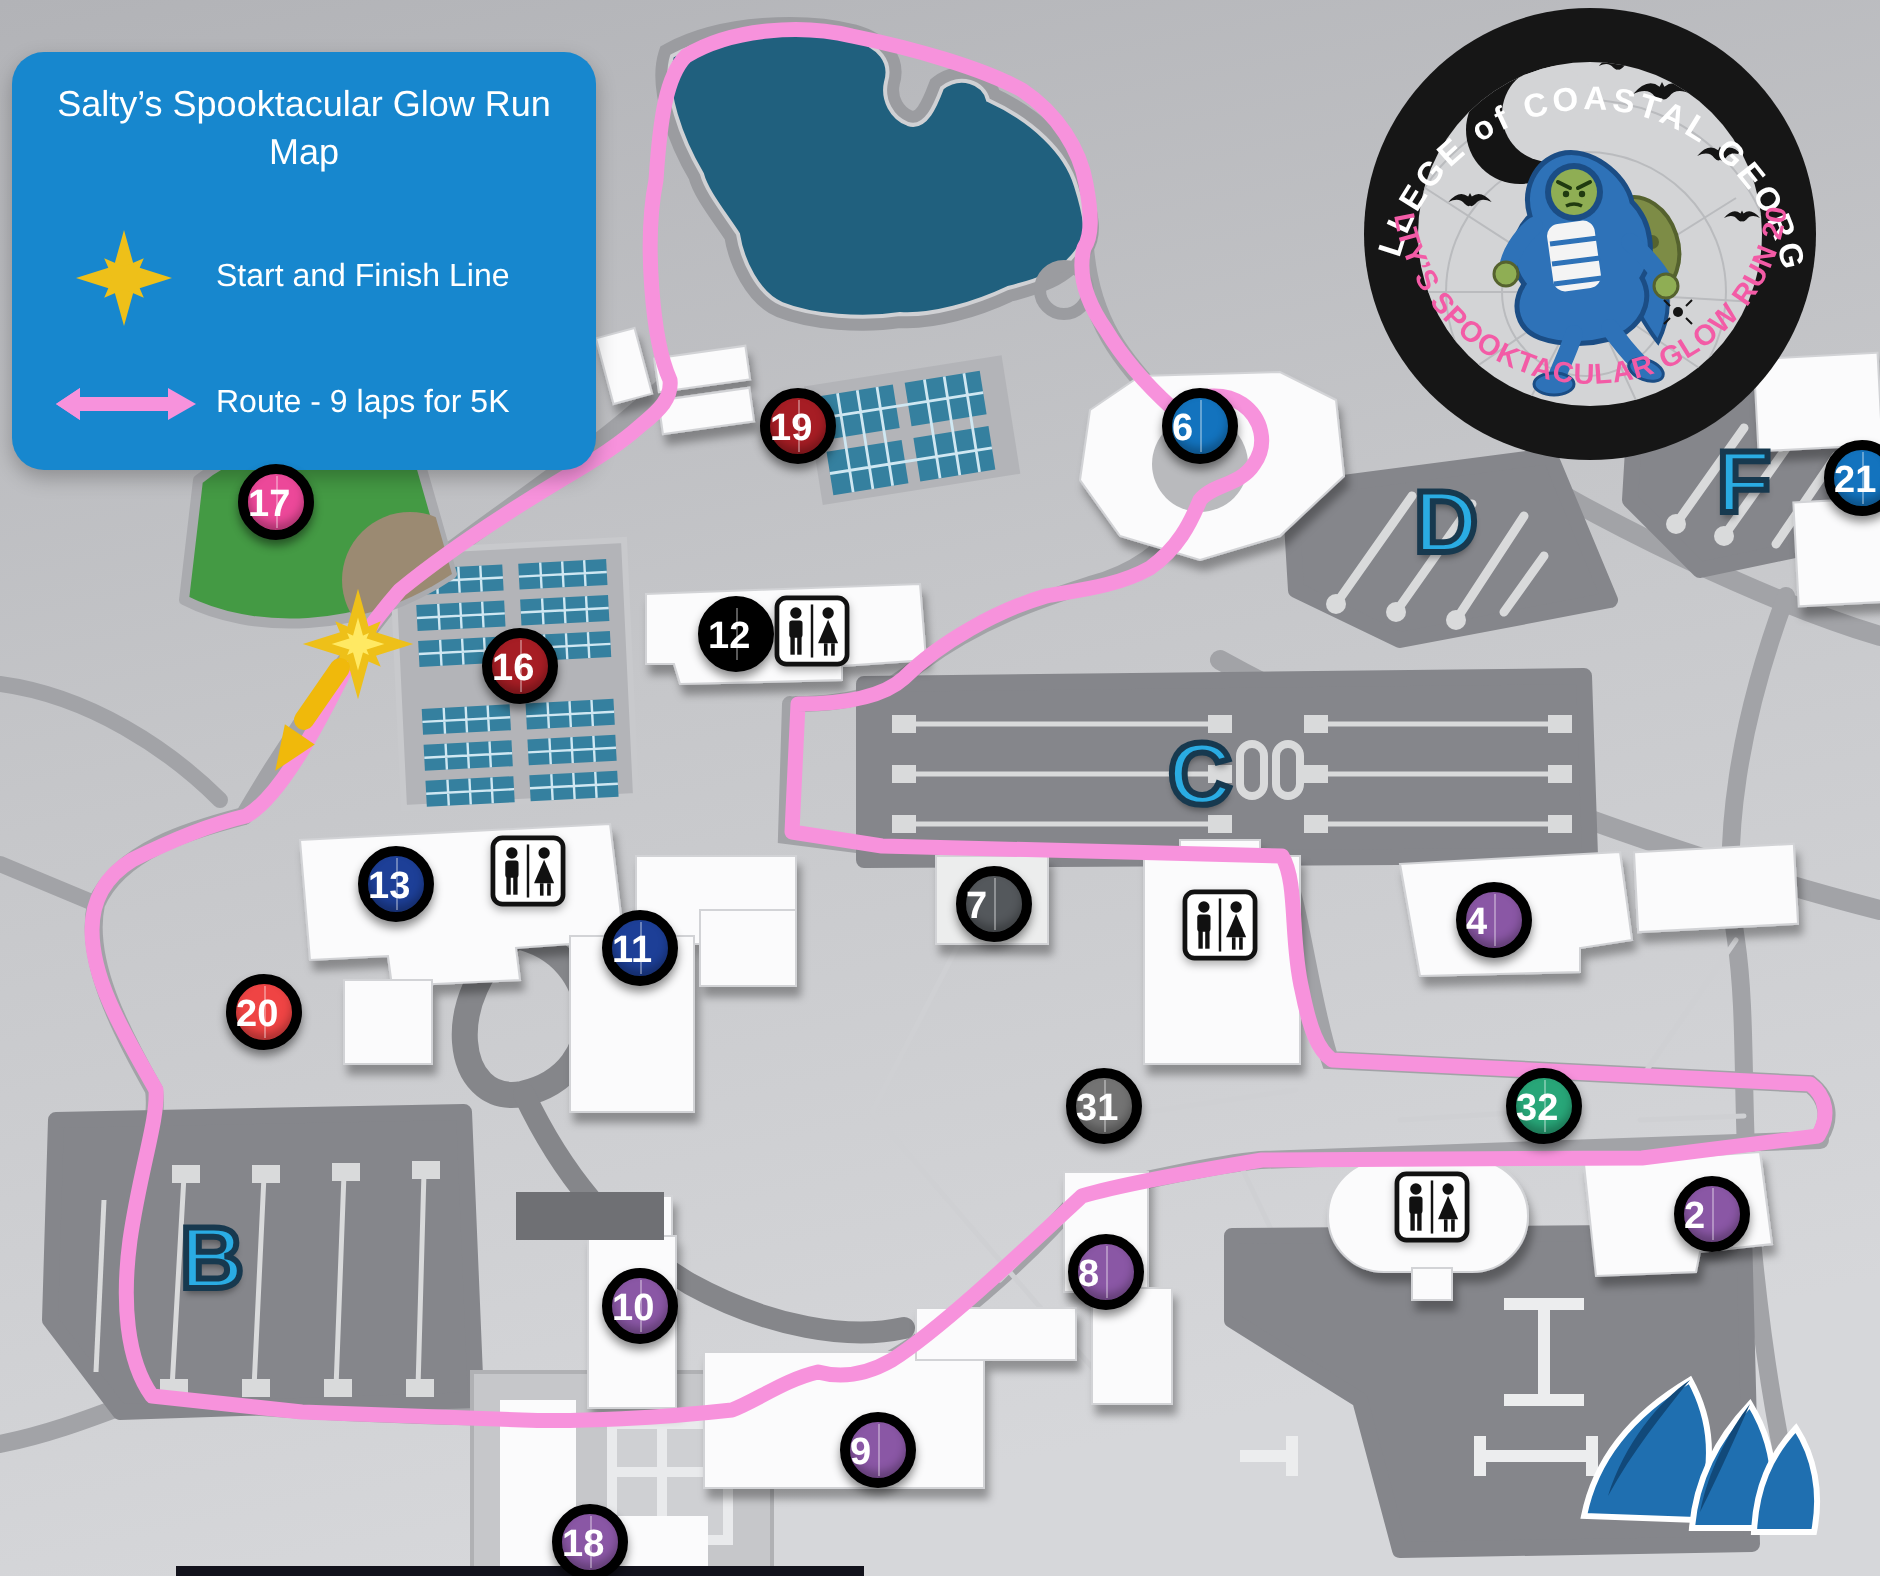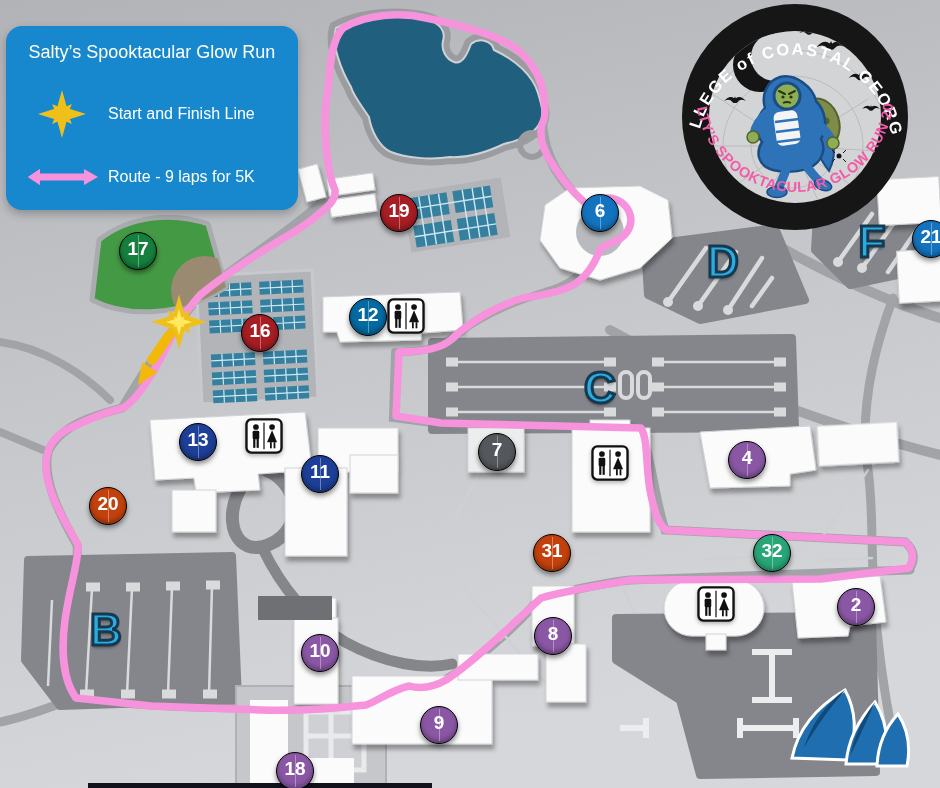--- a/index.html
+++ b/index.html
@@ -13,23 +13,23 @@
           border-radius:16px;padding:12px 10px 20px;color:#fff;
           box-shadow:0 4px 10px rgba(0,0,0,.25);}
   .legend-title{font-size:18px;line-height:1.35;font-weight:400;text-align:center;margin:2px 0 0;}
   .legend-row{display:flex;align-items:center;margin-top:24px;}
   .legend-icon{width:92px;display:flex;justify-content:center;align-items:center;flex:none;}
   .legend-label{font-size:16px;}
 
   
   #overlay-layer{position:absolute;inset:0;pointer-events:none;}
   .marker{position:absolute;width:38px;height:38px;transform:translate(-50%,-50%);
-          border-radius:50%;border:1px solid #000000;box-sizing:border-box;
+          border-radius:50%;border:5px solid #000000;box-sizing:border-box;
           box-shadow:0 3px 5px rgba(0,0,0,.45),inset 0 -3px 4px rgba(0,0,0,.28);
-          color:#fff;font:700 19px/32px "Liberation Sans",sans-serif;text-align:center;}
+          color:#fff;font:700 19px/32px "Liberation Sans",sans-serif;}
   .marker::after{content:'';position:absolute;left:50%;top:5%;bottom:5%;width:1px;
           background:rgba(255,255,255,.35);}
   .lot-letter{position:absolute;transform:translate(-50%,-50%);
           font:900 44px/1 "Liberation Sans",sans-serif;
           -webkit-text-stroke:3px #17394f;text-shadow:0 3px 3px rgba(0,0,0,.35);}
   .restroom{position:absolute;transform:translate(-50%,-50%);
           filter:drop-shadow(0 2px 2px rgba(0,0,0,.3));}
 
   
   #event-logo{position:absolute;left:663px;top:1px;}
@@ -268,20 +268,21 @@
     <path d="M875,702 C864,716 854,736 850,756 C860,736 868,718 875,702 Z" fill="#11497a"></path>
     <path d="M898,714 C885,728 878,744 877,766 L907,766 C911,746 907,728 898,714 Z" fill="#1f6fb0" stroke="#ffffff" stroke-width="3"></path>
   </g>
 
   <rect x="88" y="783" width="344" height="5" fill="#12121c"></rect>
 </svg>
 
 <div class="legend" style="background: rgb(23, 135, 206);">
   <div class="legend-title">
     <div>Salty’s Spooktacular Glow Run</div>
+    <div>Map</div>
   </div>
   <div class="legend-row">
     <span class="legend-icon">
       <svg width="52" height="52" viewBox="-26 -26 52 52">
         <use href="#star8" class="star-use" fill="#eec019"></use>
       </svg>
     </span>
     <span class="legend-label">Start and Finish Line</span>
   </div>
   <div class="legend-row">
@@ -358,32 +359,32 @@
   </defs>
   <text fill="#ffffff" font-family="Liberation Sans, sans-serif" font-size="16.5" font-weight="600" letter-spacing="2">
     <textPath href="#arcTop" startOffset="50%" text-anchor="middle">COLLEGE of COASTAL GEORGIA</textPath>
   </text>
   <text fill="#f35ba6" font-family="Liberation Sans, sans-serif" font-size="14.5" font-weight="800" letter-spacing="0.5">
     <textPath href="#arcBottom" startOffset="50%" text-anchor="middle">SALTY’S SPOOKTACULAR GLOW RUN 2025</textPath>
   </text>
 </svg>
 
 <div id="overlay-layer">
-      <div class="marker" style="left: 138px; top: 251px; background: #15803d;">17</div>
+      <div class="marker" style="left: 138px; top: 251px; background: #ec4899;">17</div>
       <div class="marker" style="left: 399px; top: 213px; background: rgb(166, 29, 36);">19</div>
       <div class="marker" style="left: 260px; top: 333px; background: rgb(166, 29, 36);">16</div>
-      <div class="marker" style="left: 108px; top: 506px; background: #c2410c;">20</div>
+      <div class="marker" style="left: 132px; top: 506px; background: #ef4444;">20</div>
       <div class="marker" style="left: 600px; top: 213px; background: rgb(19, 115, 190);">6</div>
       <div class="marker" style="left: 931px; top: 239px; background: rgb(19, 115, 190);">21</div>
-      <div class="marker" style="left: 368px; top: 317px; background: #0369a1;">12</div>
+      <div class="marker" style="left: 368px; top: 317px; background: #000000;">12</div>
       <div class="marker" style="left: 198px; top: 442px; background: rgb(29, 63, 151);">13</div>
       <div class="marker" style="left: 320px; top: 474px; background: rgb(29, 63, 151);">11</div>
       <div class="marker" style="left: 497px; top: 452px; background: rgb(84, 88, 92);">7</div>
       <div class="marker" style="left: 747px; top: 460px; background: rgb(138, 87, 165);">4</div>
-      <div class="marker" style="left: 552px; top: 553px; background: #c2410c;">31</div>
+      <div class="marker" style="left: 552px; top: 553px; background: #737373;">31</div>
       <div class="marker" style="left: 772px; top: 553px; background: rgb(40, 166, 120);">32</div>
       <div class="marker" style="left: 856px; top: 607px; background: rgb(138, 87, 165);">2</div>
       <div class="marker" style="left: 553px; top: 636px; background: rgb(138, 87, 165);">8</div>
       <div class="marker" style="left: 320px; top: 653px; background: rgb(138, 87, 165);">10</div>
       <div class="marker" style="left: 439px; top: 725px; background: rgb(138, 87, 165);">9</div>
       <div class="marker" style="left: 295px; top: 771px; background: rgb(138, 87, 165);">18</div>
       <div class="lot-letter" style="left: 106px; top: 630px; color: rgb(42, 172, 227);">B</div>
       <div class="lot-letter" style="left: 600px; top: 388px; color: rgb(42, 172, 227);">C</div>
       <div class="lot-letter" style="left: 723px; top: 262px; color: rgb(42, 172, 227);">D</div>
       <div class="lot-letter" style="left: 872px; top: 242px; color: rgb(42, 172, 227);">F</div>

